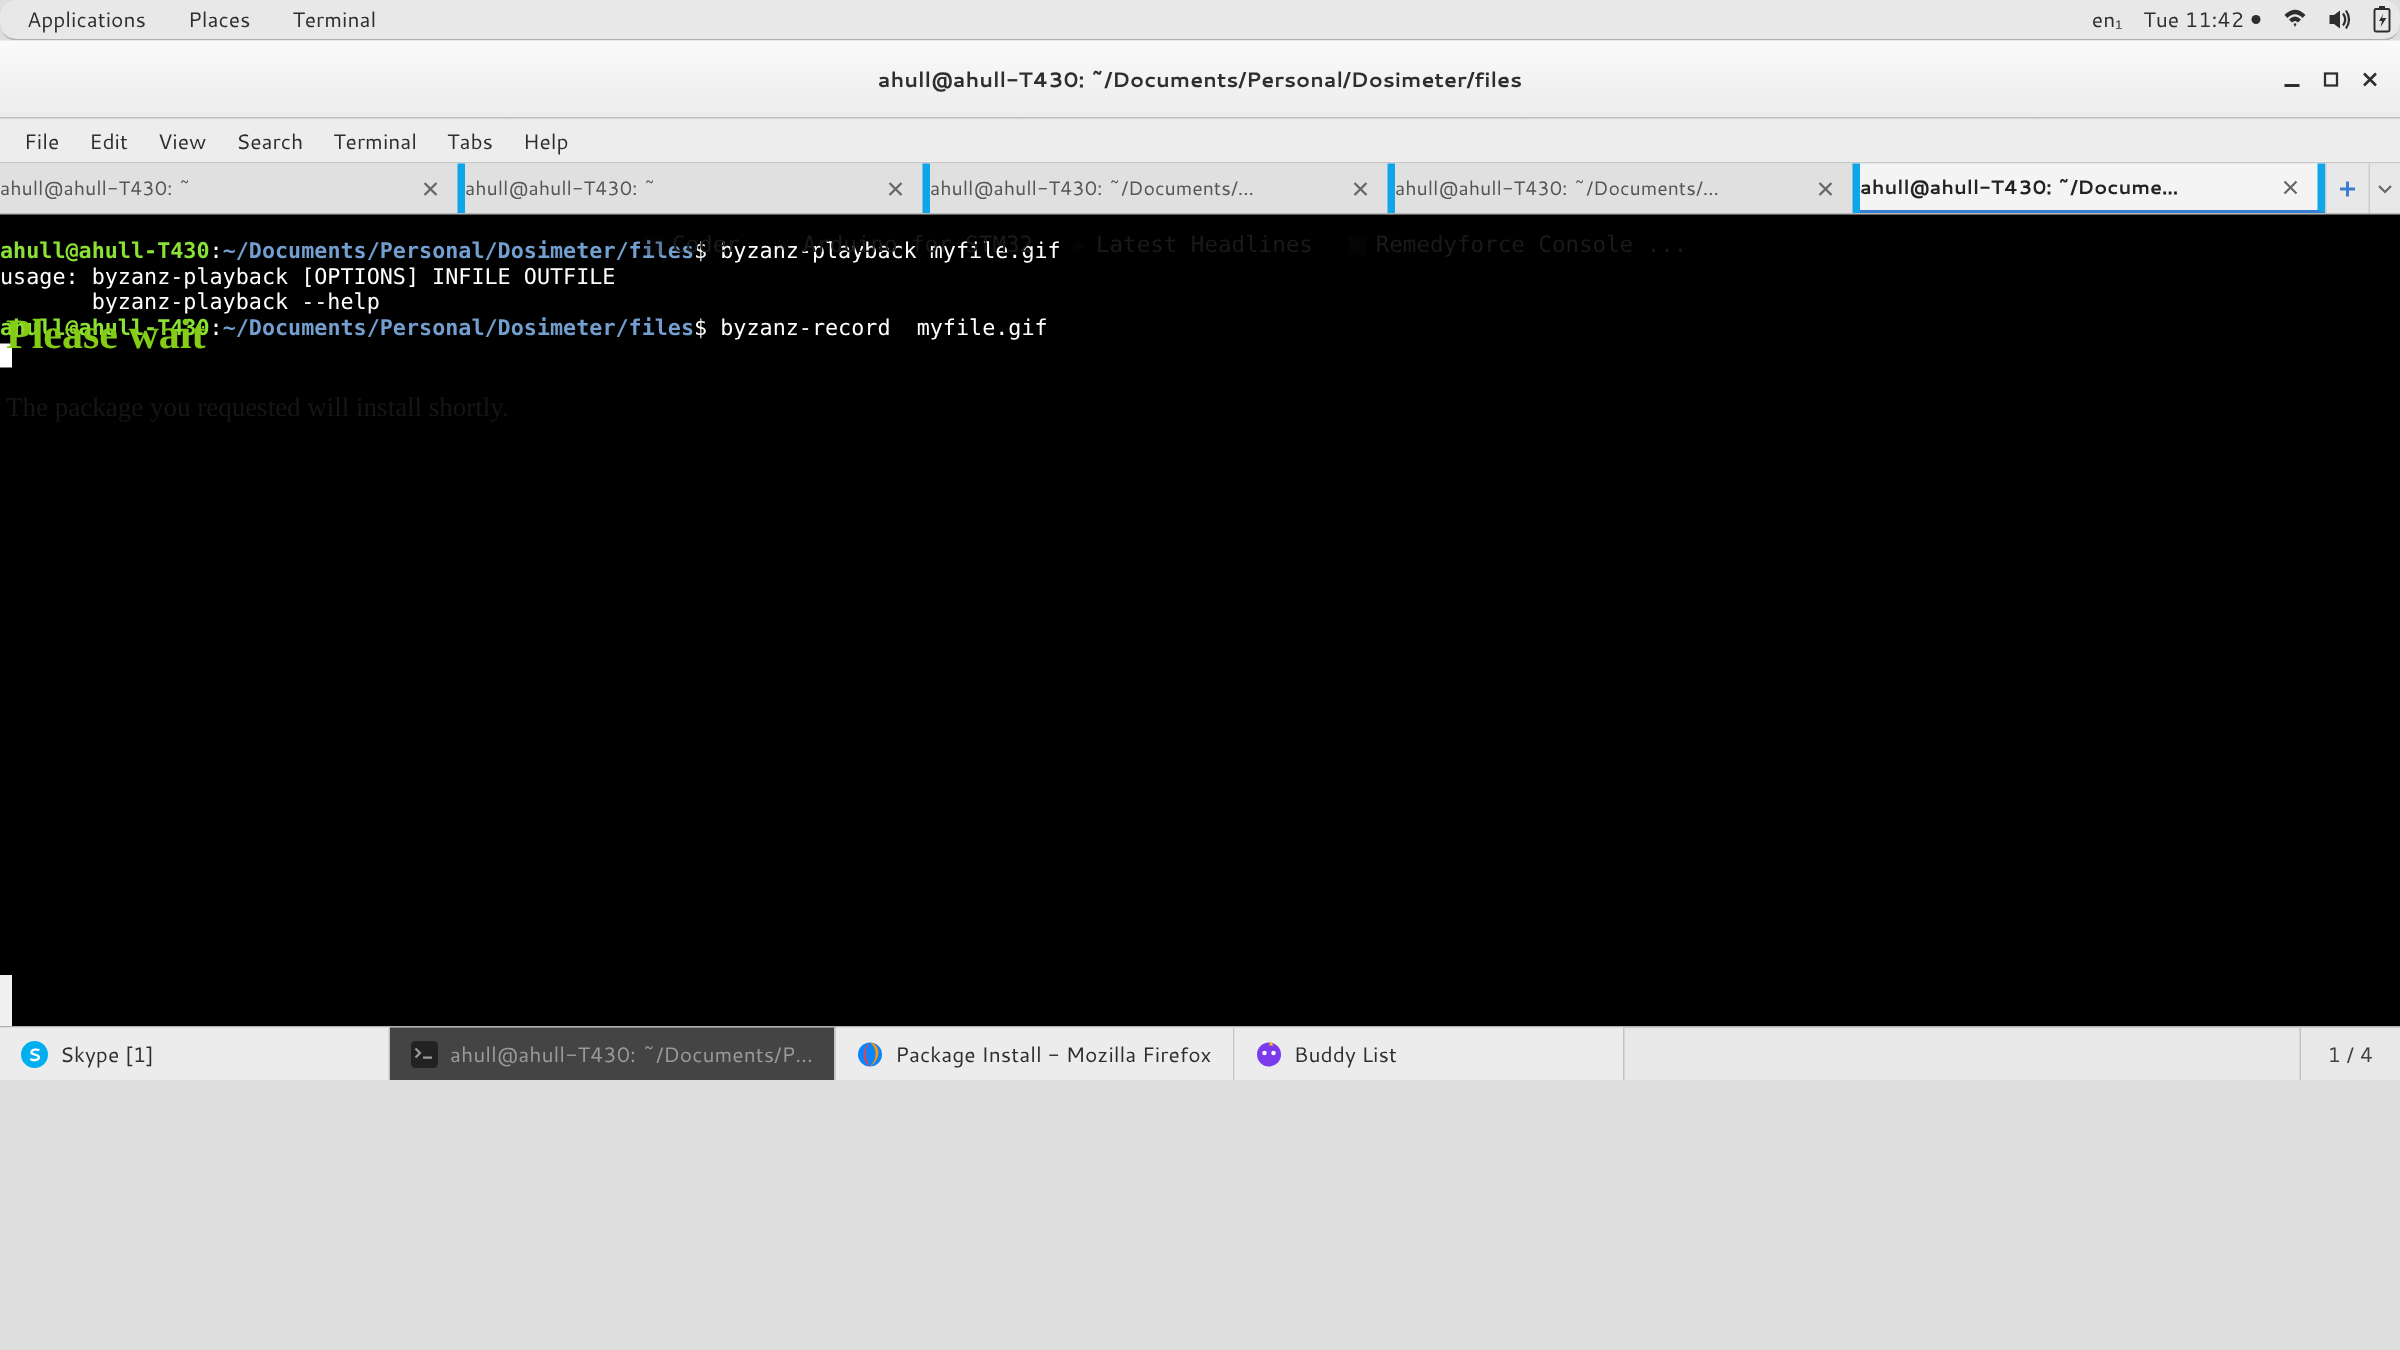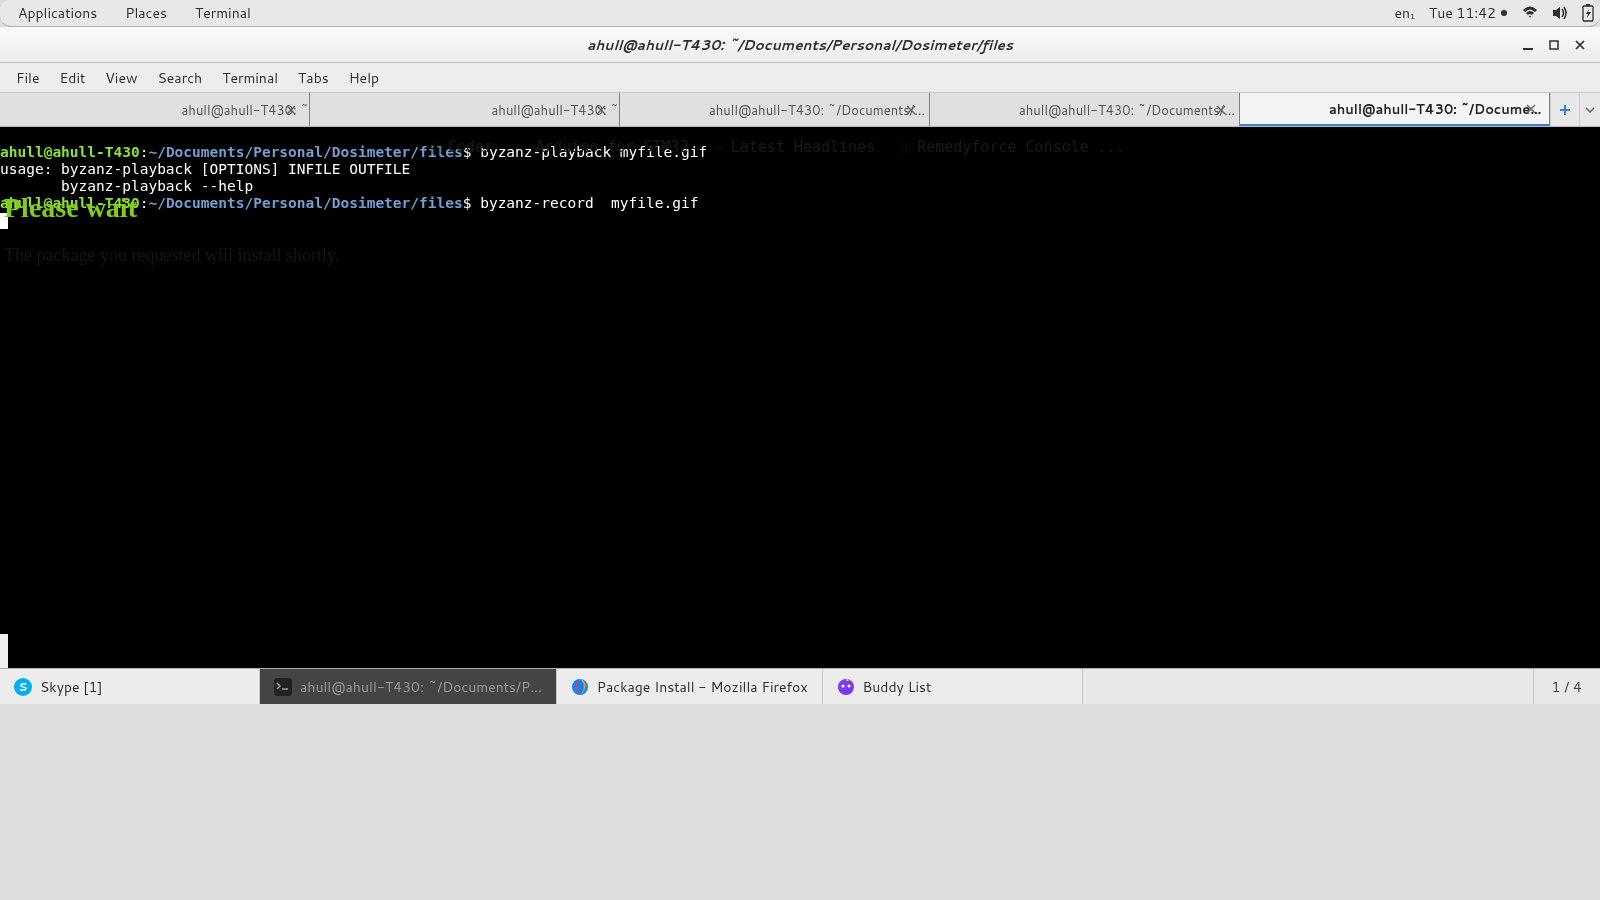--- a/index.html
+++ b/index.html
@@ -25,27 +25,26 @@
     border-radius: 11px;
   }
   .top-panel .left { display: flex; gap: 4px; }
   .top-panel .left .menu { padding: 3px 12px; cursor: default; }
   .top-panel .right { margin-left: auto; display: flex; align-items: center; gap: 14px; }
   .top-panel .indicator { display: flex; align-items: center; gap: 4px; }
   .top-panel svg { display: block; }
 
   
   .titlebar {
-    height: 36px;
+    height: 52px;
     background: linear-gradient(#fafafa, #ececec);
     border-bottom: 1px solid #c0c0c0;
     display: flex;
     align-items: center;
     position: relative;
-    font-style: italic;
   }
   .titlebar .title {
     position: absolute; left: 0; right: 0; text-align: center;
     font-size: 14px; font-weight: 600; color: #2e2e2e;
   }
   .titlebar .win-controls {
     margin-left: auto; display: flex; gap: 10px; padding-right: 12px;
     z-index: 2;
   }
   .titlebar .win-btn { width: 16px; height: 16px; display:flex; align-items:center; justify-content:center; color:#2e2e2e; }
@@ -67,23 +66,23 @@
     height: 34px;
     background: #e0e0e0;
     display: flex;
     align-items: stretch;
     border-bottom: 1px solid #b8b8b8;
   }
   .tab {
     flex: 0 0 310px;
     display: flex;
     align-items: center;
-    justify-content: flex-end;
+    justify-content: flex-start;
     gap: 24px;
-    border-right: 1px solid #0ea5e9;
+    border-right: 5px solid #0ea5e9;
     background: #e0e0e0;
     position: relative;
     font-size: 13px;
     color: #555;
   }
   .tab.active {
     background: #f4f4f4;
     color: #222;
     font-weight: 600;
     border-bottom: 2px solid #3a7fcf;

